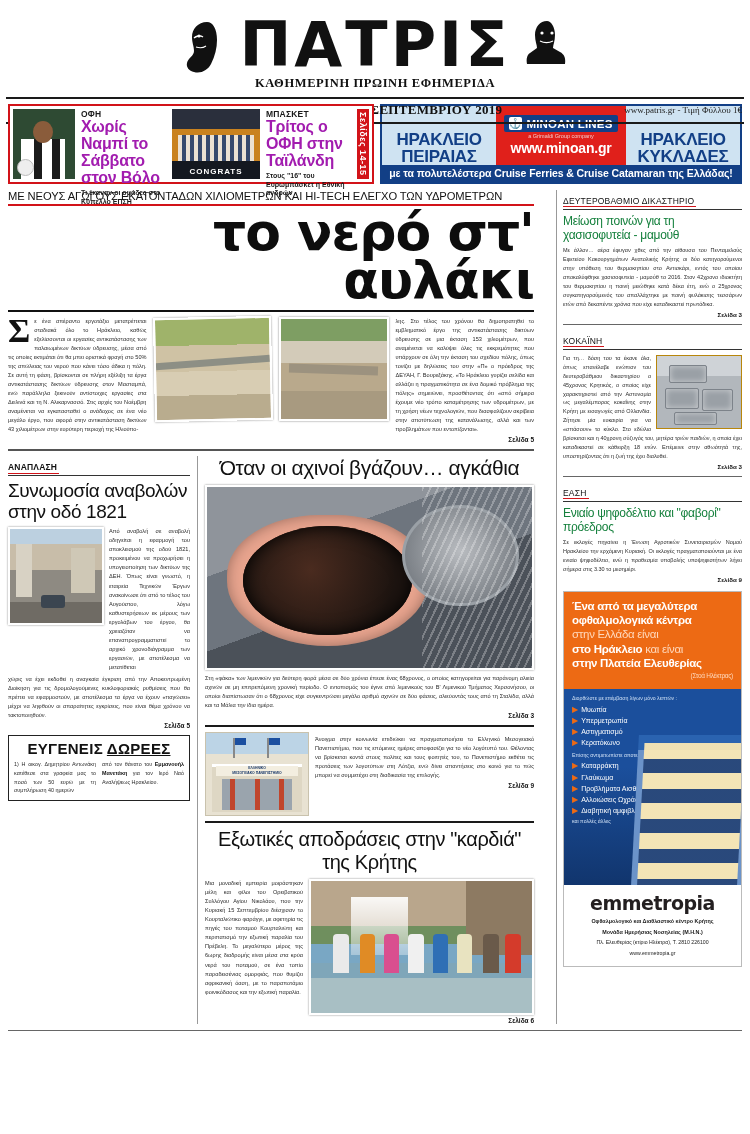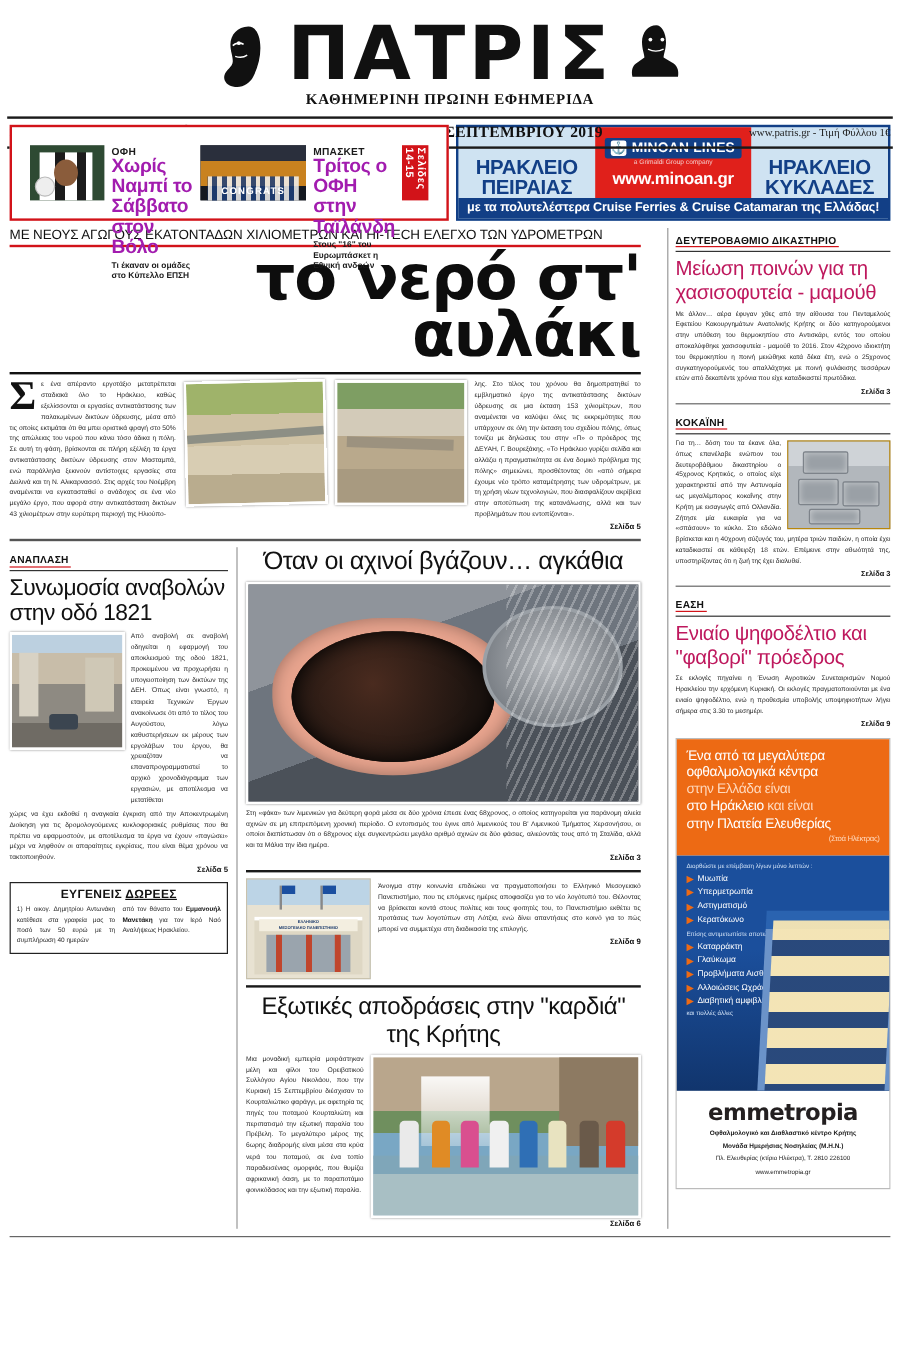--- a/index.html
+++ b/index.html
@@ -38,21 +38,21 @@
   .mi-left .big { font-size:12px; font-weight:bold; }
   .mi-left .num { font-size:14px; font-weight:bold; letter-spacing:0.3px; }
   .mi-center { font-family:"Liberation Serif", serif; font-weight:bold; font-size:13px; color:#111; letter-spacing:0.3px;}
   .mi-right { font-family:"Liberation Serif", serif; font-size:9px; color:#222; }
   .mast-rule2 { height:2.5px; background:#1a1a1a; margin: 2px 6px 0 6px; }
 
   
   .topads { display:flex; gap:6px; padding: 6px 8px 0 8px; height:86px; }
   .sportbox {
     flex: 0 0 366px; border:2px solid #d21319; background:#fff;
-    display:flex; position:relative; padding:15px; gap:4px;
+    display:flex; position:relative; padding:3px; gap:4px;
   }
   .sp-photo { width:62px; background:#2e4a33; position:relative; overflow:hidden; }
   .sp-photo .jersey { position:absolute; left:8px; bottom:0; width:44px; height:40px;
      background:linear-gradient(90deg,#fff 0 30%, #1b1b1b 30% 48%, #fff 48% 70%, #1b1b1b 70% 88%, #fff 88%); }
   .sp-photo .head { position:absolute; left:20px; top:12px; width:20px; height:22px; border-radius:50%; background:#8a5c3b; }
   .sp-photo .ball { position:absolute; left:4px; bottom:3px; width:17px; height:17px; border-radius:50%; background:#eee; border:1px solid #bbb;}
   .sp-text { flex:1; padding-left:2px; }
   .sp-kicker { font-size:8.5px; font-weight:bold; color:#1a1a1a; letter-spacing:0.2px; }
   .sp-head { font-size:16px; font-weight:bold; color:#a21caf; line-height:1.06; letter-spacing:-0.2px; }
   .sp-sub { font-size:7px; font-weight:bold; color:#1a1a1a; line-height:1.25; margin-top:2px; }
@@ -129,21 +129,21 @@
 
   .anap-row { display:flex; gap:5px; margin-top:5px; }
   .anap-photo { flex:0 0 96px; height:98px; border:2px solid #fff; box-shadow:0 0 2px rgba(0,0,0,.45); position:relative; overflow:hidden;}
   .street { position:absolute; inset:0; background:linear-gradient(180deg,#bcd0e0 0 16%, #c8bda9 16% 44%, #8e8a82 44% 78%, #6f6b64 78% 100%);}
   .street::before{content:"";position:absolute;left:6%;top:16%;width:18%;height:56%;background:#d8d2c4;}
   .street::after{content:"";position:absolute;right:8%;top:20%;width:26%;height:48%;background:#cfc8b6;}
   .car { position:absolute; left:34%; bottom:16%; width:26%; height:14%; background:#3b4550; border-radius:3px;}
   .anap-col { flex:1; }
 
   .donations { border:1px solid #222; margin-top:6px; padding:4px 5px 5px 5px; }
-  .don-title { text-align:center; font-weight:bold; font-size:10px; color:#111; letter-spacing:0.3px; }
+  .don-title { text-align:center; font-weight:bold; font-size:15px; color:#111; letter-spacing:0.3px; }
   .don-title u { text-decoration: underline; }
   .don-body { display:flex; gap:6px; margin-top:3px; }
   .don-body div { flex:1; font-size:5.4px; line-height:1.6; color:#2a2a2a; text-align:justify;}
   .don-body b { color:#111; }
 
   
   .feat-h { font-size:21px; color:#111; text-align:center; letter-spacing:-0.4px; font-weight:400;}
   .feat-photo { margin-top:5px; height:185px; border:2px solid #fff; box-shadow:0 0 2px rgba(0,0,0,.45);
      position:relative; overflow:hidden; background:#5a5f66; }
   .urchins { position:absolute; inset:0;
@@ -201,37 +201,37 @@
   .ibis-roof { position:absolute; left:0; right:0; top:17%; text-align:center; color:#fff;
      font-size:13px; letter-spacing:5px; font-weight:300;}
   .ibis-logo { position:absolute; left:50%; transform:translateX(-50%); bottom:13%; width:46px; height:40px;
      background:#7ac143; border-radius:3px; display:flex; flex-direction:column; align-items:center; justify-content:center;}
   .ibis-logo b { color:#fff; font-size:13px; line-height:1; letter-spacing:-0.5px;}
   .ibis-logo i { color:#fff; font-size:8px; font-style:normal; letter-spacing:-0.3px;}
   .ibis-addr { position:absolute; left:0; right:0; bottom:4%; text-align:center; color:#fff;
      font-size:6.5px; letter-spacing:1.2px; font-weight:bold;}
 
   
-  .rc-kicker { display:inline-block; font-size:8.5px; font-weight:700; color:#111;
+  .rc-kicker { display:inline-block; font-size:8.5px; font-weight:400; color:#111;
      border-bottom:1.6px solid #d21319; padding-right:2px; letter-spacing:0.2px;}
   .rc-line { height:1.1px; background:#333; margin:1px 0 4px 0;}
-  .rc-h { font-size:17px; color:#be185d; line-height:1.18; letter-spacing:-0.3px;}
+  .rc-h { font-size:12px; color:#15803d; line-height:1.18; letter-spacing:-0.3px;}
   .rc-p { font-size:5.5px; line-height:1.62; color:#2a2a2a; text-align:justify; margin-top:4px;}
   .rc-ref { text-align:right; font-weight:bold; font-size:6.2px; color:#111; margin-top:2px;}
   .rc-sep { height:1.1px; background:#666; margin:6px 0 5px 0;}
   .rc-flow { margin-top:4px; }
   .rc-photo { float:right; width:86px; height:74px; margin:1px 0 3px 5px; border:1.5px solid #b8860b;
      position:relative; overflow:hidden; background:#b9bdc2;}
   .coke { position:absolute; inset:0; background:linear-gradient(180deg,#cfd3d7 0 28%, #b2b7bc 28% 100%);}
   .brick { position:absolute; background:#9aa0a6; border:1px solid #7d838a; border-radius:2px;
      box-shadow: inset 0 0 6px rgba(255,255,255,.5);}
   .orange-ad { margin-top:8px; border:1px solid #bbb; }
   .oa-top { background:#ed6a14; padding:7px 8px 9px 8px; }
   .oa-top div { color:#fff; font-size:11.5px; line-height:1.24; letter-spacing:-0.3px;}
-  .oa-top b { font-weight:normal; }
+  .oa-top b { font-weight:bold; }
   .oa-top .soft { color:#ffd9bd; }
   .oa-top .note { font-size:6.5px; color:#ffd9bd; text-align:right; margin-top:2px;}
   .oa-mid { background:linear-gradient(180deg,#1b4f9c 0 40%, #11356d 100%); padding:6px 8px; position:relative; height:196px; overflow:hidden;}
   .oa-mid .lead { color:#cfe0f5; font-size:5.2px; line-height:1.5; }
   .oa-li { color:#fff; font-size:7px; margin-top:2.5px; display:flex; gap:3px; align-items:flex-start; line-height:1.25;}
   .oa-li .arr { color:#ed6a14; font-size:8px; line-height:1;}
   .oa-bldg { position:absolute; right:-6px; bottom:0; width:112px; height:150px;
      background:linear-gradient(180deg,#2a63b0 0 10%, #6b93c9 10% 100%); transform: skewX(-3deg);}
   .oa-bldg::before { content:""; position:absolute; inset:8px 6px 0 6px;
      background: repeating-linear-gradient(180deg, rgba(255,235,180,.92) 0 16px, rgba(30,60,110,.85) 16px 30px);}

